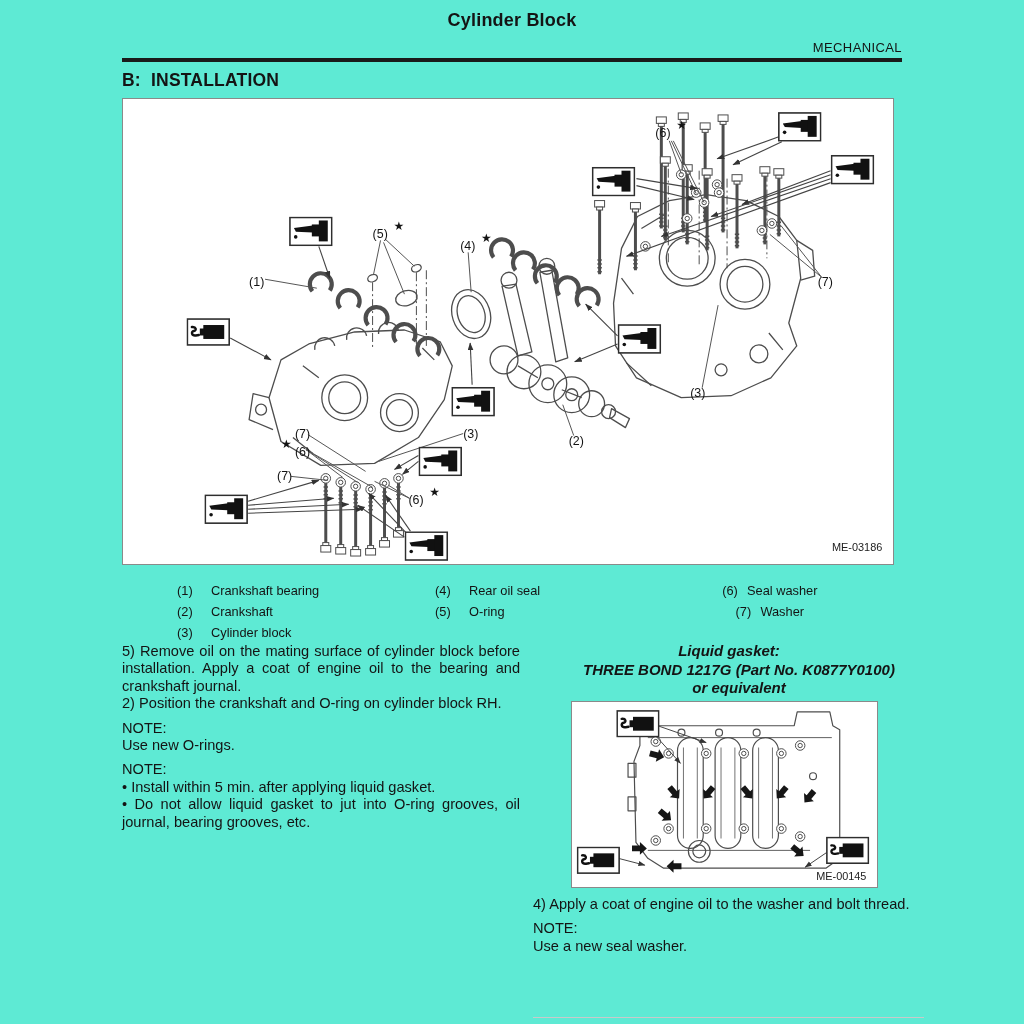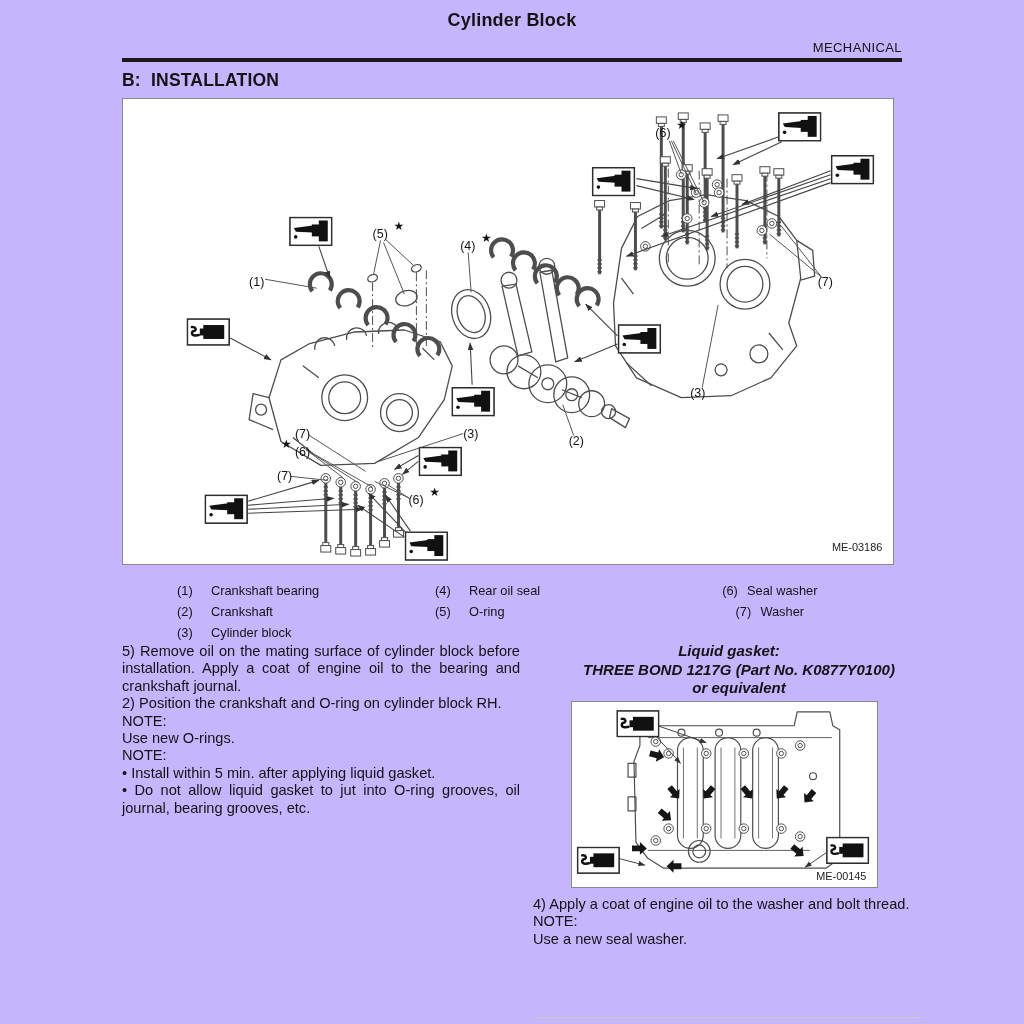--- a/index.html
+++ b/index.html
@@ -1,37 +1,37 @@
 <!DOCTYPE html>
 <html><head>
 <meta charset="utf-8">
 <style>
   html,body{margin:0;padding:0;background:#fff;}
-  .page{position:relative;width:1024px;height:1024px;background:#c4b5fd;overflow:hidden;
+  .page{position:relative;width:1024px;height:1024px;background:#5eead4;overflow:hidden;
         font-family:"Liberation Sans",sans-serif;color:#141414;}
   .title{position:absolute;left:0;top:10px;width:1024px;text-align:center;
          font-size:18px;font-weight:bold;letter-spacing:.2px;}
   .mech{position:absolute;right:122px;top:40px;font-size:13px;letter-spacing:.4px;}
   .rule{position:absolute;left:122px;top:58px;width:780px;height:4px;background:#1a1a1a;}
   .bhead{position:absolute;left:122px;top:70px;font-size:17.5px;font-weight:bold;white-space:pre;letter-spacing:.2px;}
   .figmain{position:absolute;left:122px;top:98px;width:770px;height:465px;border:1px solid #8a8a8a;background:#fff;}
   .figsmall{position:absolute;left:563px;top:701px;width:305px;height:185px;border:1px solid #8a8a8a;background:#fff;margin-left:8px;}
   svg{display:block;}
   svg text{font-family:"Liberation Sans",sans-serif;fill:#141414;}
   text.co{font-size:12.5px;}
   text.star{font-size:12px;}
   text.figid{font-size:11px;fill:#222;}
   .legend{position:absolute;left:122px;top:581px;width:780px;height:60px;}
   .legend .lcol{position:absolute;top:0;}
   .legend .lrow{font-size:12.8px;line-height:20.8px;white-space:nowrap;margin-left:37px;}
   .legend .lnum{display:inline-block;width:34px;}
   .ltext{position:absolute;left:122px;top:643px;width:398px;}
   .rtext{position:absolute;left:533px;top:896px;width:389px;}
   .body-p{margin:0;font-size:14.6px;line-height:17.4px;text-align:justify;}
-  .note-h{text-align:left;}
+  .note-h{margin-top:7px;text-align:left;}
   .lgspec{position:absolute;left:536px;top:642px;width:386px;
           font-size:15px;font-weight:bold;font-style:italic;line-height:18.6px;text-align:center;}
   .lgspec .ind{padding-left:20px;}
   .hairline{position:absolute;left:533px;top:1017px;width:391px;height:1px;background:#c9c9c9;}
 </style>
 </head>
 <body>
 
 <div class="page">
 

